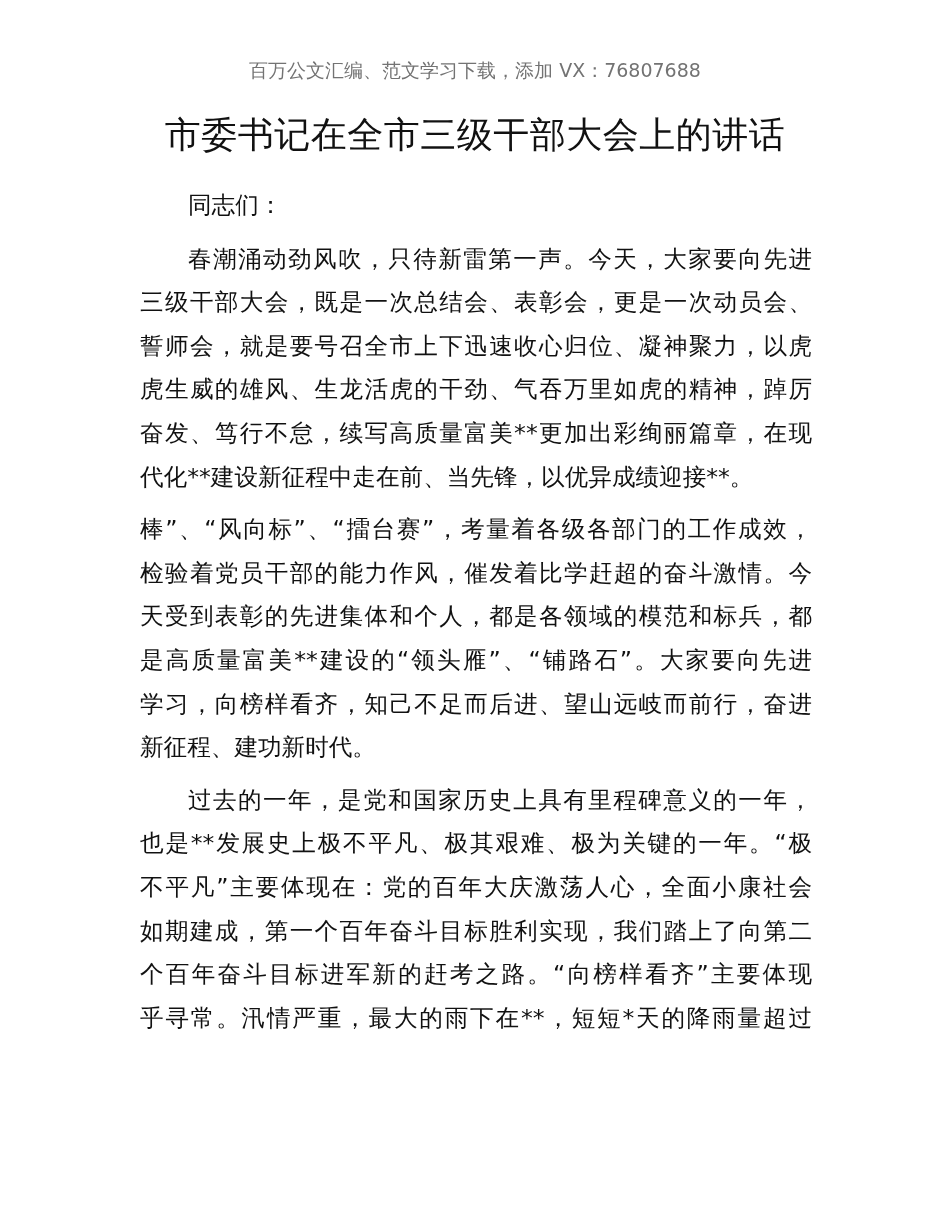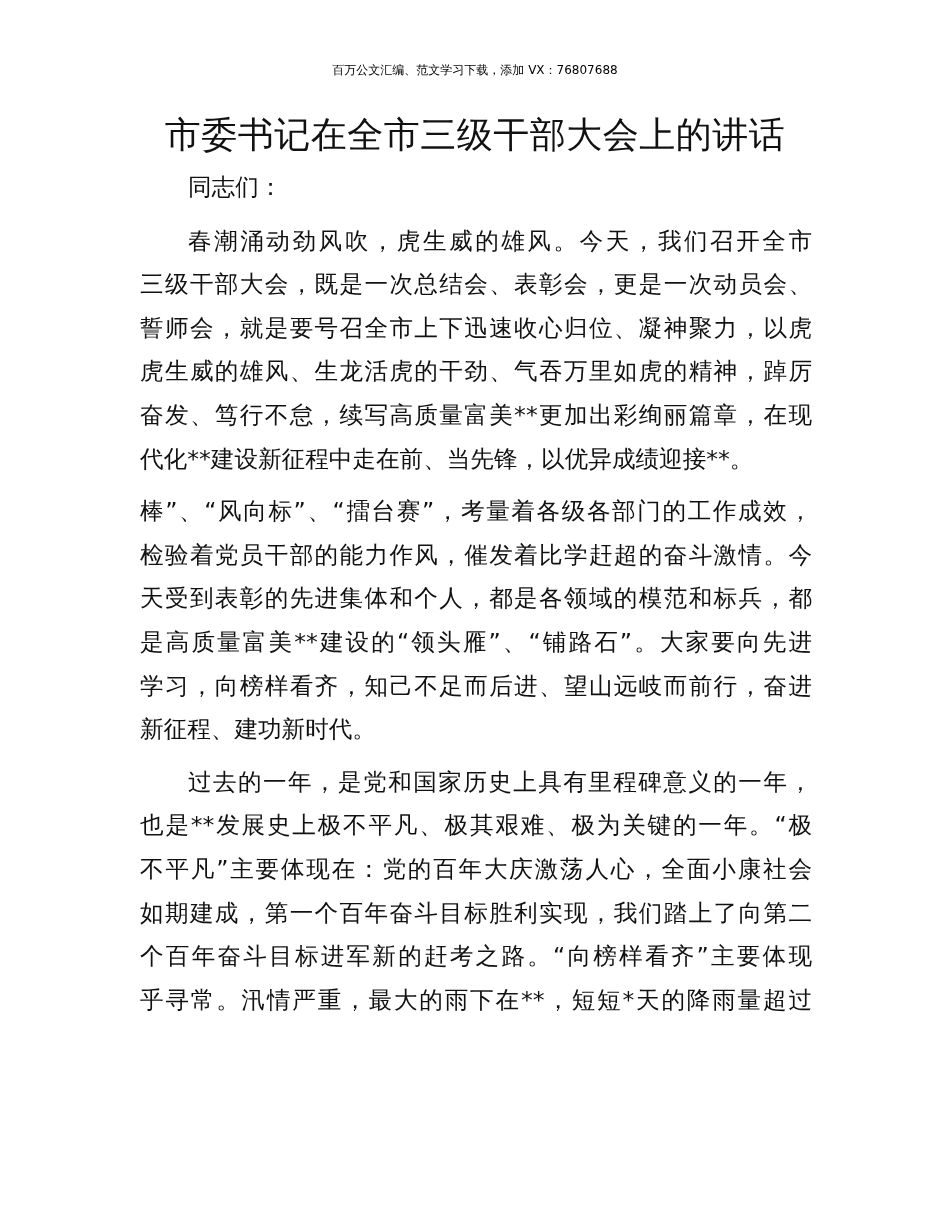--- a/index.html
+++ b/index.html
@@ -14,40 +14,40 @@
       overflow: hidden;
       font-family: "DejaVu Sans", "Liberation Sans", sans-serif;
       color: #111111;
     }
     .header-line {
       position: absolute;
       top: 57px;
       left: 0;
       width: 950px;
       text-align: center;
-      font-size: 12px;
+      font-size: 19px;
       line-height: 26px;
-      color: #000000;
+      color: #737373;
       letter-spacing: 0px;
     }
     .doc-title {
       position: absolute;
       top: 113px;
       left: 0;
       width: 950px;
       text-align: center;
       font-size: 36px;
       line-height: 44px;
       color: #111111;
       letter-spacing: 0.5px;
     }
     .body-text {
       position: absolute;
       left: 140px;
-      top: 166px;
+      top: 184px;
       width: 672px;
     }
     .line {
       height: 43.6px;
       font-size: 23.6px;
       line-height: 43.6px;
       white-space: nowrap;
       overflow: visible;
       text-align: justify;
       text-align-last: justify;
@@ -72,21 +72,21 @@
 <body>
 
 <div class="header-line">百万公文汇编、范文学习下载，添加 VX：76807688</div>
 
 <div class="doc-title">市委书记在全市三级干部大会上的讲话</div>
 
 <div class="body-text">
   <div class="line salutation">同志们：</div>
 
   <div>
-    <div class="line indent">春潮涌动劲风吹，虎生威的雄风。今天，我们召开全市</div>
+    <div class="line indent">春潮涌动劲风吹，只待新雷第一声。今天，大家要向先进</div>
     <div class="line">三级干部大会，既是一次总结会、表彰会，更是一次动员会、</div>
     <div class="line">誓师会，就是要号召全市上下迅速收心归位、凝神聚力，以虎</div>
     <div class="line">虎生威的雄风、生龙活虎的干劲、气吞万里如虎的精神，踔厉</div>
     <div class="line">奋发、笃行不怠，续写高质量富美**更加出彩绚丽篇章，在现</div>
     <div class="line last">代化**建设新征程中走在前、当先锋，以优异成绩迎接**。</div>
   </div>
   <div class="para-gap"></div>
 
   <div>
     <div class="line">棒”、“风向标”、“擂台赛”，考量着各级各部门的工作成效，</div>

